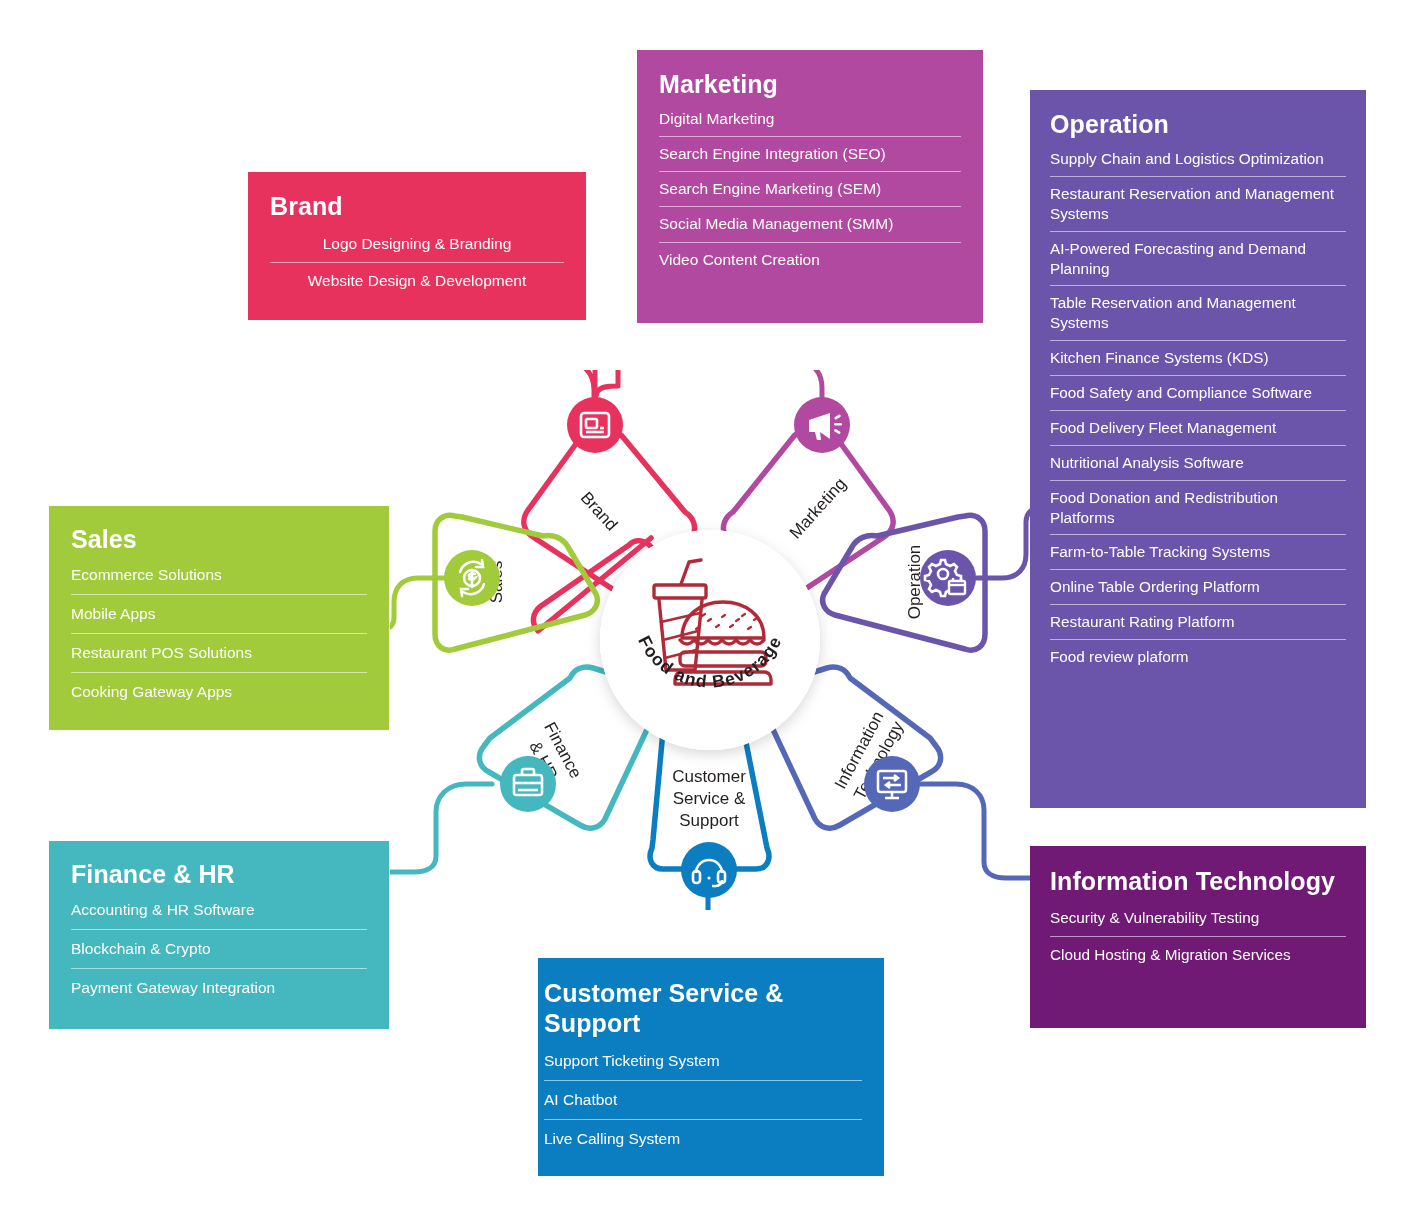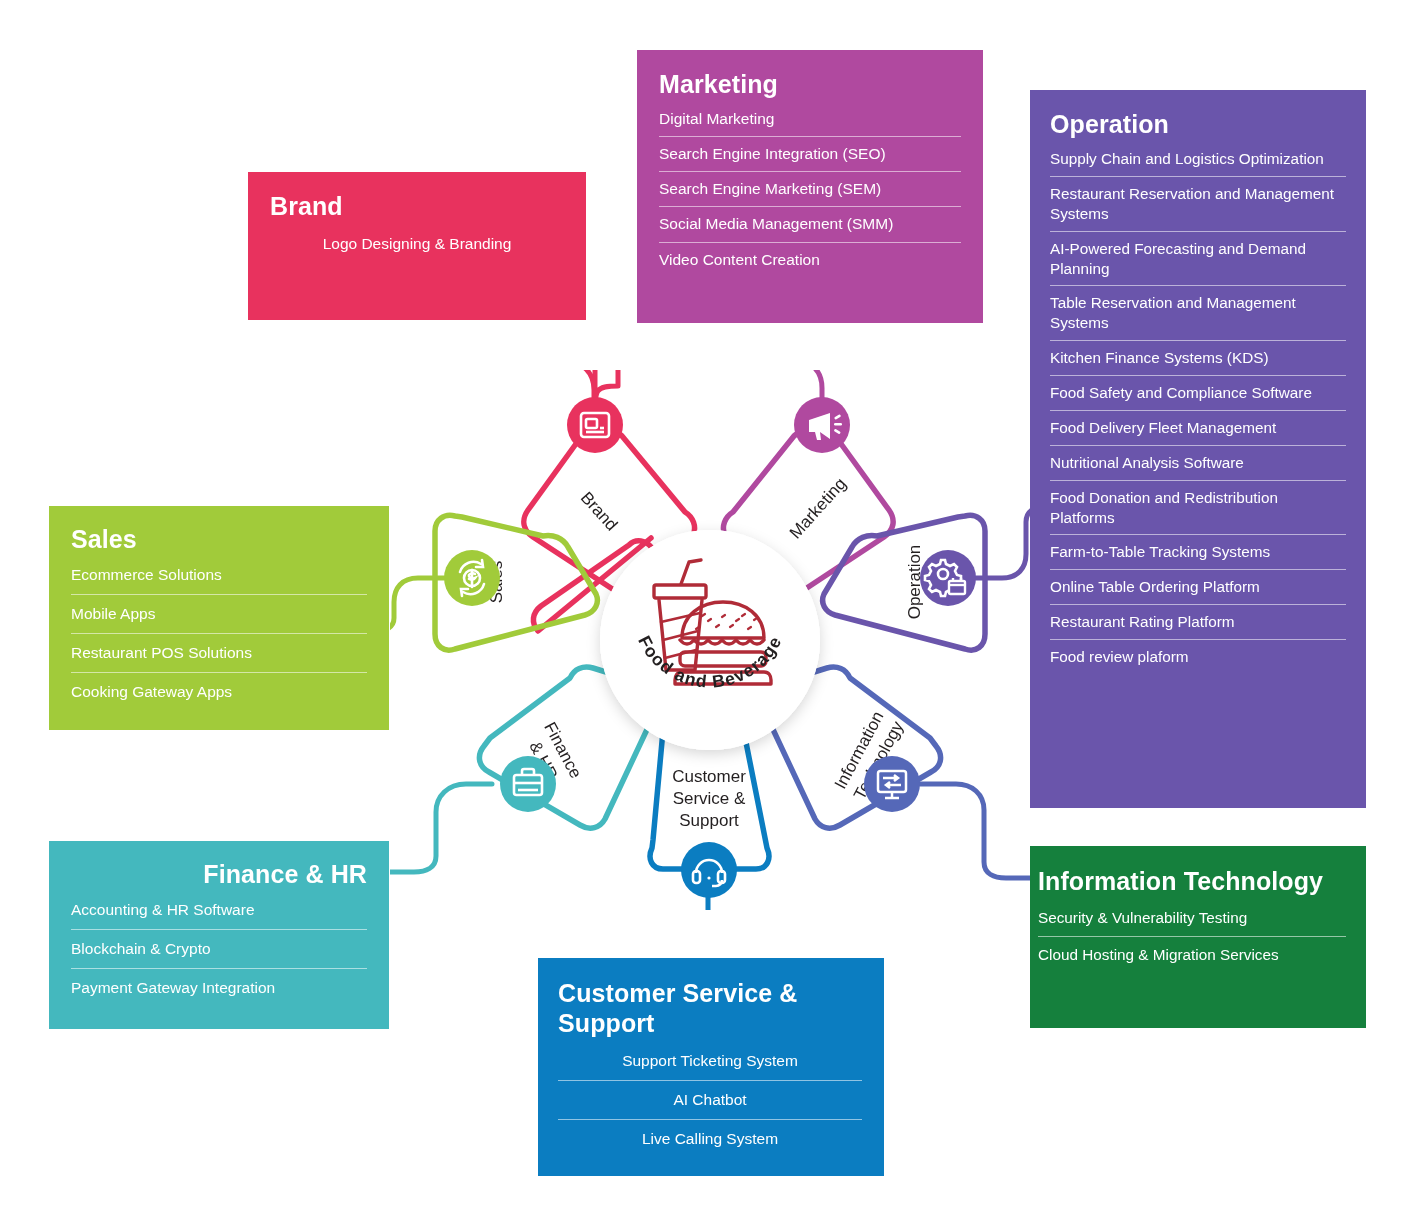--- a/index.html
+++ b/index.html
@@ -38,28 +38,28 @@
 
   #card-operation{left:1030px;top:90px;width:336px;height:718px;background:#6A55AB;padding:20px 20px 10px 20px;}
   #card-operation .card-title{font-size:25px;margin-bottom:4px;}
   #card-operation .card-list li{padding:7px 0;font-size:15.3px;}
 
   #card-sales{left:49px;top:506px;width:340px;height:224px;background:#A1CB3A;padding:19px 22px 10px 22px;}
   #card-sales .card-title{font-size:25px;margin-bottom:3px;}
   #card-sales .card-list li{padding:9px 0;}
 
   #card-finance{left:49px;top:841px;width:340px;height:188px;background:#44B8BE;padding:19px 22px 10px 22px;}
-  #card-finance .card-title{font-size:25px;margin-bottom:3px;text-align:right;}
+  #card-finance .card-title{font-size:25px;margin-bottom:3px;}
   #card-finance .card-list li{padding:9px 0;}
 
-  #card-support{left:538px;top:958px;width:346px;height:218px;background:#0B7DC1;padding:20px 22px 10px 20px;}
+  #card-support{left:538px;top:958px;width:346px;height:218px;background:#0B7DC1;padding:20px 22px 10px 6px;}
   #card-support .card-title{font-size:25px;line-height:1.2;margin-bottom:4px;}
-  #card-support .card-list li{padding:9px 0;text-align:center;}
-
-  #card-it{left:1030px;top:846px;width:336px;height:182px;background:#15803d;padding:20px 20px 10px 8px;}
+  #card-support .card-list li{padding:9px 0;}
+
+  #card-it{left:1030px;top:846px;width:336px;height:182px;background:#701a75;padding:20px 20px 10px 20px;}
   #card-it .card-title{font-size:25px;line-height:1.2;margin-bottom:4px;}
   #card-it .card-list li{padding:8px 0;font-size:15.3px;}
 
   
   #wheel{position:absolute;left:390px;top:370px;width:640px;height:540px;}
   #wheel svg{position:absolute;left:0;top:0;}
 
   .petal-label{
     font-family:"Liberation Sans","DejaVu Sans",sans-serif;
     font-size:17px;fill:#231f20;font-weight:400;
@@ -270,20 +270,21 @@
           <path d="M 82,200 L 82,217"></path>
         </g>
       </g>
     </svg>
   </div>
 
   <div class="card" id="card-brand">
     <div class="card-title">Brand</div>
     <ul class="card-list">
       <li>Logo Designing &amp; Branding</li>
+      <li>Website Design &amp; Development</li>
     </ul>
   </div>
 
   <div class="card" id="card-marketing">
     <div class="card-title">Marketing</div>
     <ul class="card-list">
       <li>Digital Marketing</li>
       <li>Search Engine Integration (SEO)</li>
       <li>Search Engine Marketing (SEM)</li>
       <li>Social Media Management (SMM)</li>

